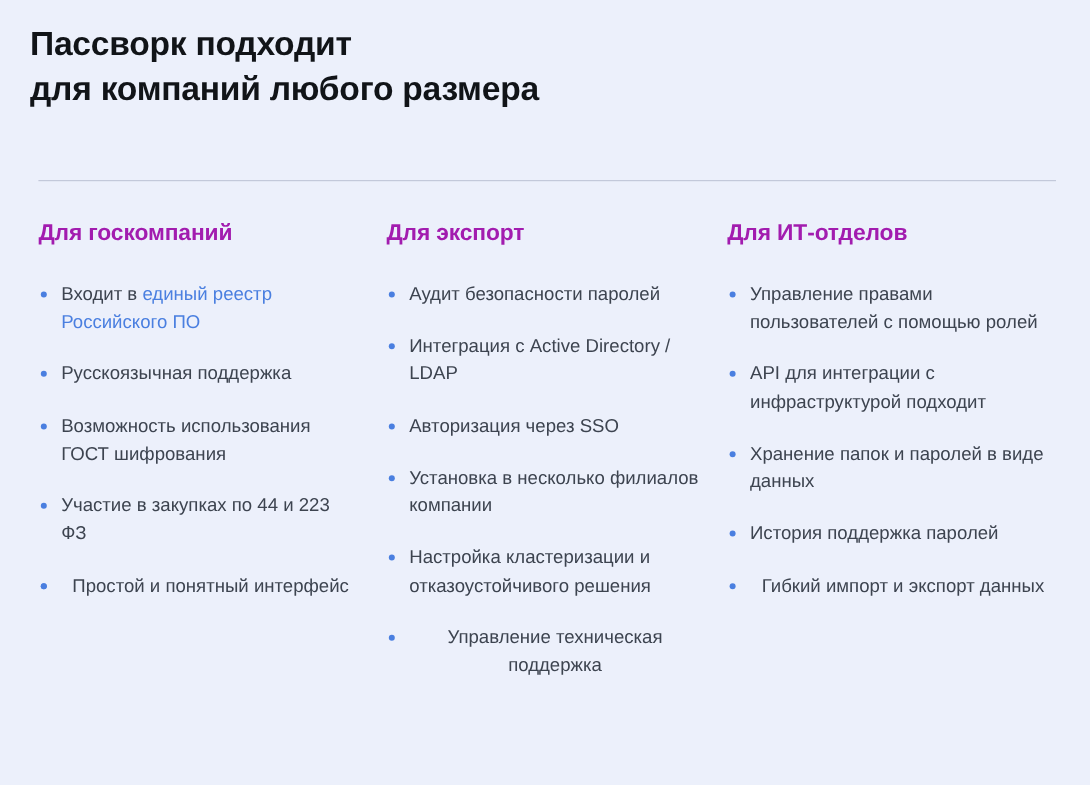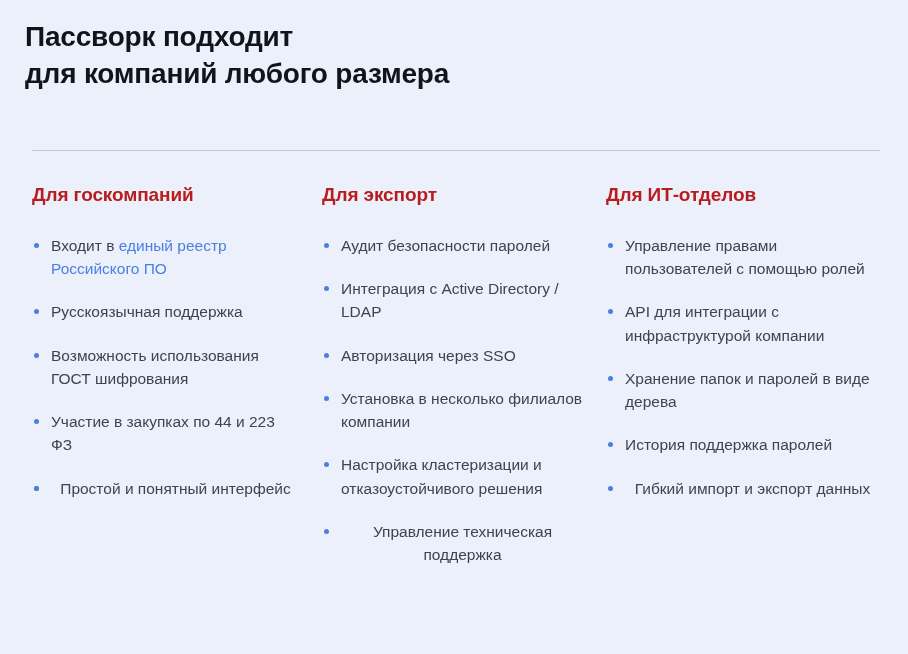--- a/index.html
+++ b/index.html
@@ -53,21 +53,21 @@
   .column {
     box-sizing: border-box;
   }
   .column:nth-child(1) { width: 290px; padding-right: 22px; }
   .column:nth-child(2) { width: 284px; padding-right: 22px; }
   .column:nth-child(3) { width: 274px; }
 
   .col-title {
     font-size: 19px;
     font-weight: 700;
-    color: #b91c1c;
+    color: #a21caf;
     margin: 0 0 27px 0;
     line-height: 1.2;
     letter-spacing: -0.1px;
   }
   ul.features {
     list-style: none;
     margin: 0;
     padding: 0;
   }
   ul.features > li {
@@ -153,24 +153,24 @@
       </ul>
     </div>
 
     <div class="column">
       <h2 class="col-title">Для ИТ-отделов</h2>
       <ul class="features">
         <li>
           <span class="bullet"></span><span>Управление правами пользователей с помощью ролей</span>
         </li>
         <li>
-          <span class="bullet"></span><span>API для интеграции с инфраструктурой компании</span>
+          <span class="bullet"></span><span>API для интеграции с инфраструктурой подходит</span>
         </li>
         <li>
-          <span class="bullet"></span><span>Хранение папок и паролей в виде дерева</span>
+          <span class="bullet"></span><span>Хранение папок и паролей в виде данных</span>
         </li>
         <li>
           <span class="bullet"></span><span>История поддержка паролей</span>
         </li>
         <li>
           <span class="bullet"></span><span>Гибкий импорт и экспорт данных</span>
         </li>
       </ul>
     </div>
 

